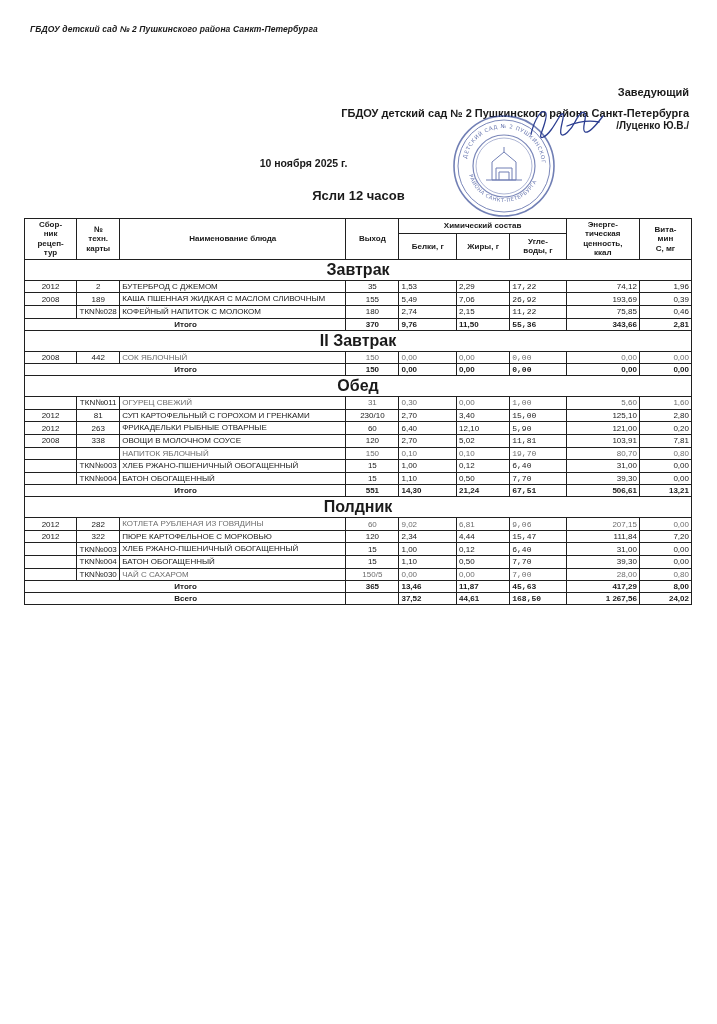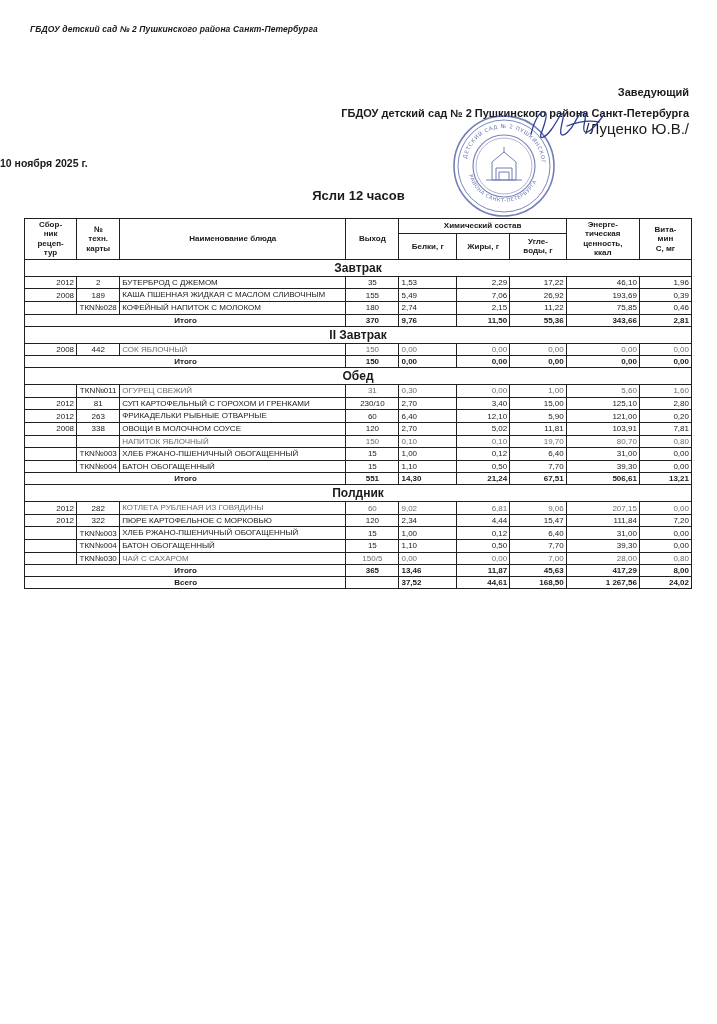--- a/index.html
+++ b/index.html
@@ -49,41 +49,41 @@
     text-align: right;
     font-size: 11px;
     font-weight: bold;
     line-height: 1.9;
   }
   .head-right .l2 { letter-spacing: 0px; }
   .signer {
     position: absolute;
     top: 120px;
     right: 28px;
-    font-size: 15px;
-    font-weight: normal;
+    font-size: 10px;
+    font-weight: bold;
   }
   .menu-title {
     position: absolute;
     top: 128px;
     left: 0;
     width: 717px;
     text-align: center;
     padding-right: 110px;
     box-sizing: border-box;
     font-family: "Liberation Serif", serif;
     font-size: 19px;
     font-weight: bold;
   }
   .menu-date {
     position: absolute;
     top: 157px;
     left: 0;
     width: 717px;
-    text-align: left;
+    text-align: center;
     padding-right: 110px;
     box-sizing: border-box;
     font-size: 10.5px;
     font-weight: bold;
   }
   .group-title {
     position: absolute;
     top: 188px;
     left: 0;
     width: 717px;
@@ -126,33 +126,33 @@
     border: 1px solid #202020;
     padding: 1px 2px;
     vertical-align: middle;
   }
   th {
     font-size: 8px;
     font-weight: bold;
     text-align: center;
     line-height: 1.18;
   }
-  .c-sb   { width: 47px;  text-align: right; }
+  .c-sb   { width: 47px;  text-align: center; }
   .c-card { width: 39px;  text-align: center; }
   .c-name { width: 204px; text-align: left; padding-left: 4px; }
   .c-out  { width: 48px;  text-align: center; }
   .c-prot { width: 52px;  text-align: left; padding-right: 5px; }
-  .c-fat  { width: 48px;  text-align: right; padding-right: 5px; }
-  .c-carb { width: 51px;  text-align: right; padding-right: 5px; }
+  .c-fat  { width: 48px;  padding-right: 5px; }
+  .c-carb { width: 51px;  padding-right: 5px; font-family: Liberation Mono, monospace; }
   .c-kcal { width: 66px;  text-align: right; padding-right: 6px; }
   .c-vit  { width: 47px;  text-align: right; padding-right: 5px; }
 
   .section-row td {
     text-align: center;
-    font-size: 12px;
+    font-size: 16px;
     font-weight: bold;
     padding: 4px 0 5px 0;
   }
   .total-row td {
     font-weight: bold;
   }
   .total-row .lbl {
     text-align: center;
     padding-left: 3px;
   }
@@ -269,21 +269,21 @@
           <td colspan="9">Завтрак</td>
         </tr>
         <tr>
           <td class="c-sb">2012</td>
           <td class="c-card">2</td>
           <td class="c-name dish-name">БУТЕРБРОД С ДЖЕМОМ</td>
           <td class="c-out">35</td>
           <td class="c-prot">1,53</td>
           <td class="c-fat">2,29</td>
           <td class="c-carb">17,22</td>
-          <td class="c-kcal">46,10</td>
+          <td class="c-kcal">74,12</td>
           <td class="c-vit">1,96</td>
         </tr>
         <tr>
           <td class="c-sb">2008</td>
           <td class="c-card">189</td>
           <td class="c-name dish-name">КАША ПШЕННАЯ ЖИДКАЯ С МАСЛОМ СЛИВОЧНЫМ</td>
           <td class="c-out">155</td>
           <td class="c-prot">5,49</td>
           <td class="c-fat">7,06</td>
           <td class="c-carb">26,92</td>

